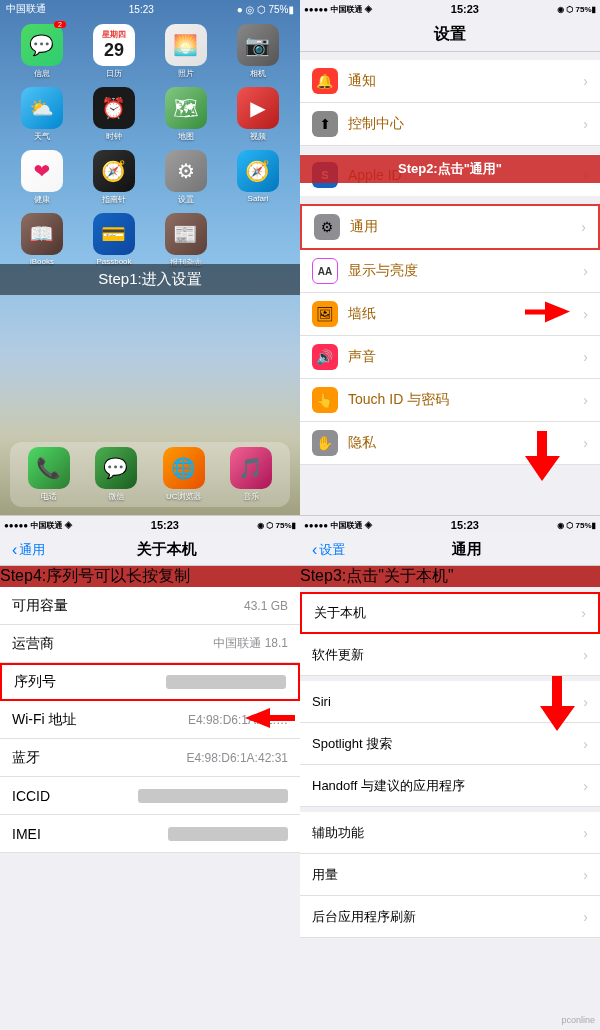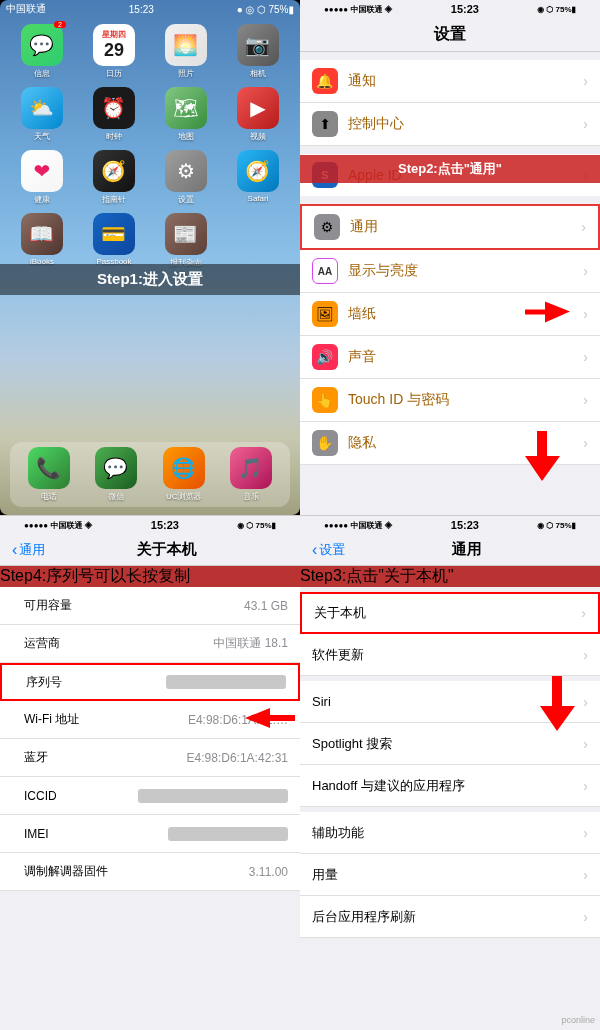--- a/index.html
+++ b/index.html
@@ -6,21 +6,20 @@
     body { width: 600px; height: 1030px; overflow: hidden; font-family: 'PingFang SC', 'Heiti SC', sans-serif; background: #000; }
 
     
     .grid { display: grid; grid-template-columns: 1fr 1fr; grid-template-rows: 515px 515px; width: 600px; height: 1030px; }
 
     
     .top-left {
       position: relative;
       background: linear-gradient(180deg, #4a7db5 0%, #6ea8d8 30%, #8cc0e8 50%, #b5cce0 70%, #c8c8b0 85%, #a0a080 100%);
       overflow: hidden;
-      border-radius: 8px;
     }
 
     .status-bar {
       display: flex; justify-content: space-between; align-items: center;
       padding: 2px 6px; font-size: 10px; color: #fff; height: 18px;
     }
 
     .app-grid {
       display: grid; grid-template-columns: repeat(4, 1fr);
       gap: 8px; padding: 6px 10px;
@@ -60,41 +59,41 @@
     .app-ibooks { background: linear-gradient(135deg, #8d6e63, #4e342e); }
     .app-passbook { background: linear-gradient(135deg, #1565c0, #0d47a1); }
     .app-gamecenter { background: linear-gradient(135deg, #ff7043, #bf360c); }
     .app-newsstand { background: linear-gradient(135deg, #8d6e63, #5d4037); }
 
     .step-overlay {
       position: absolute;
       background: rgba(0,0,0,0.55);
       color: #fff;
       font-size: 15px;
-      font-weight: bold;
+      font-weight: normal;
       padding: 6px 24px;
       margin-top: 40px;
     }
     .step1 { bottom: 220px; left: 0; right: 0; text-align: center; background: rgba(0,0,0,0.5); }
 
     .dock {
       position: absolute; bottom: 8px; left: 10px; right: 10px;
       background: rgba(255,255,255,0.25); border-radius: 12px;
       display: flex; justify-content: space-around; align-items: center; padding: 5px;
     }
 
     
     .top-right {
       background: #efeff4;
       overflow: hidden;
     }
 
     .ios-status-bar {
       display: flex; justify-content: space-between; align-items: center;
-      padding: 2px 24px; height: 18px; background: #efeff4;
+      padding: 2px 4px; height: 18px; background: #efeff4;
       font-size: 9px; font-weight: bold;
     }
 
     .ios-nav-bar {
       background: rgba(239,239,244,0.95);
       padding: 6px 12px; font-size: 16px; font-weight: bold;
       text-align: center; border-bottom: 1px solid #ccc;
     }
     .settings-item {
       background: #fff;
@@ -127,21 +126,21 @@
     .step4-header { background: rgba(180,30,30,0.9); }
     .step3-header { background: rgba(180,30,30,0.9); }
 
     .info-item {
       background: #fff;
       display: flex; align-items: center; justify-content: space-between;
       padding: 8px 12px;
       border-bottom: 1px solid #e0e0e0;
       min-height: 38px;
     }
-    .info-label { font-size: 12px; color: #000; margin-left: 12px; }
+    .info-label { font-size: 14px; color: #000; }
     .info-value { font-size: 12px; color: #8e8e93; }
     .info-value-blur {
       font-size: 12px; color: transparent;
       background: #c8c8c8; border-radius: 3px;
       min-width: 120px; height: 14px; display: inline-block;
     }
 
     .back-btn {
       color: #007aff; font-size: 13px; display: flex; align-items: center; gap: 2px;
     }
@@ -392,24 +391,20 @@
       <span class="info-value">E4:98:D6:1A:42:31</span>
     </div>
     <div class="info-item">
       <span class="info-label">ICCID</span>
       <span class="info-value-blur" style="min-width:150px;"></span>
     </div>
     <div class="info-item">
       <span class="info-label">IMEI</span>
       <span class="info-value-blur"></span>
     </div>
-    <div class="info-item">
-      <span class="info-label">调制解调器固件</span>
-      <span class="info-value">3.11.00</span>
-    </div>
   </div>
 
   <div class="bottom-right" style="position:relative;">
     <div class="ios-status-bar">
       <span style="font-size:8px;">●●●●● 中国联通 ◈</span>
       <span style="font-weight:bold; font-size:11px;">15:23</span>
       <span style="font-size:8px;">◉ ⬡ 75%▮</span>
     </div>
     <div style="background:rgba(239,239,244,0.95); display:flex; align-items:center; padding:6px 12px; border-bottom:1px solid #ccc;">
       <span class="back-btn">

